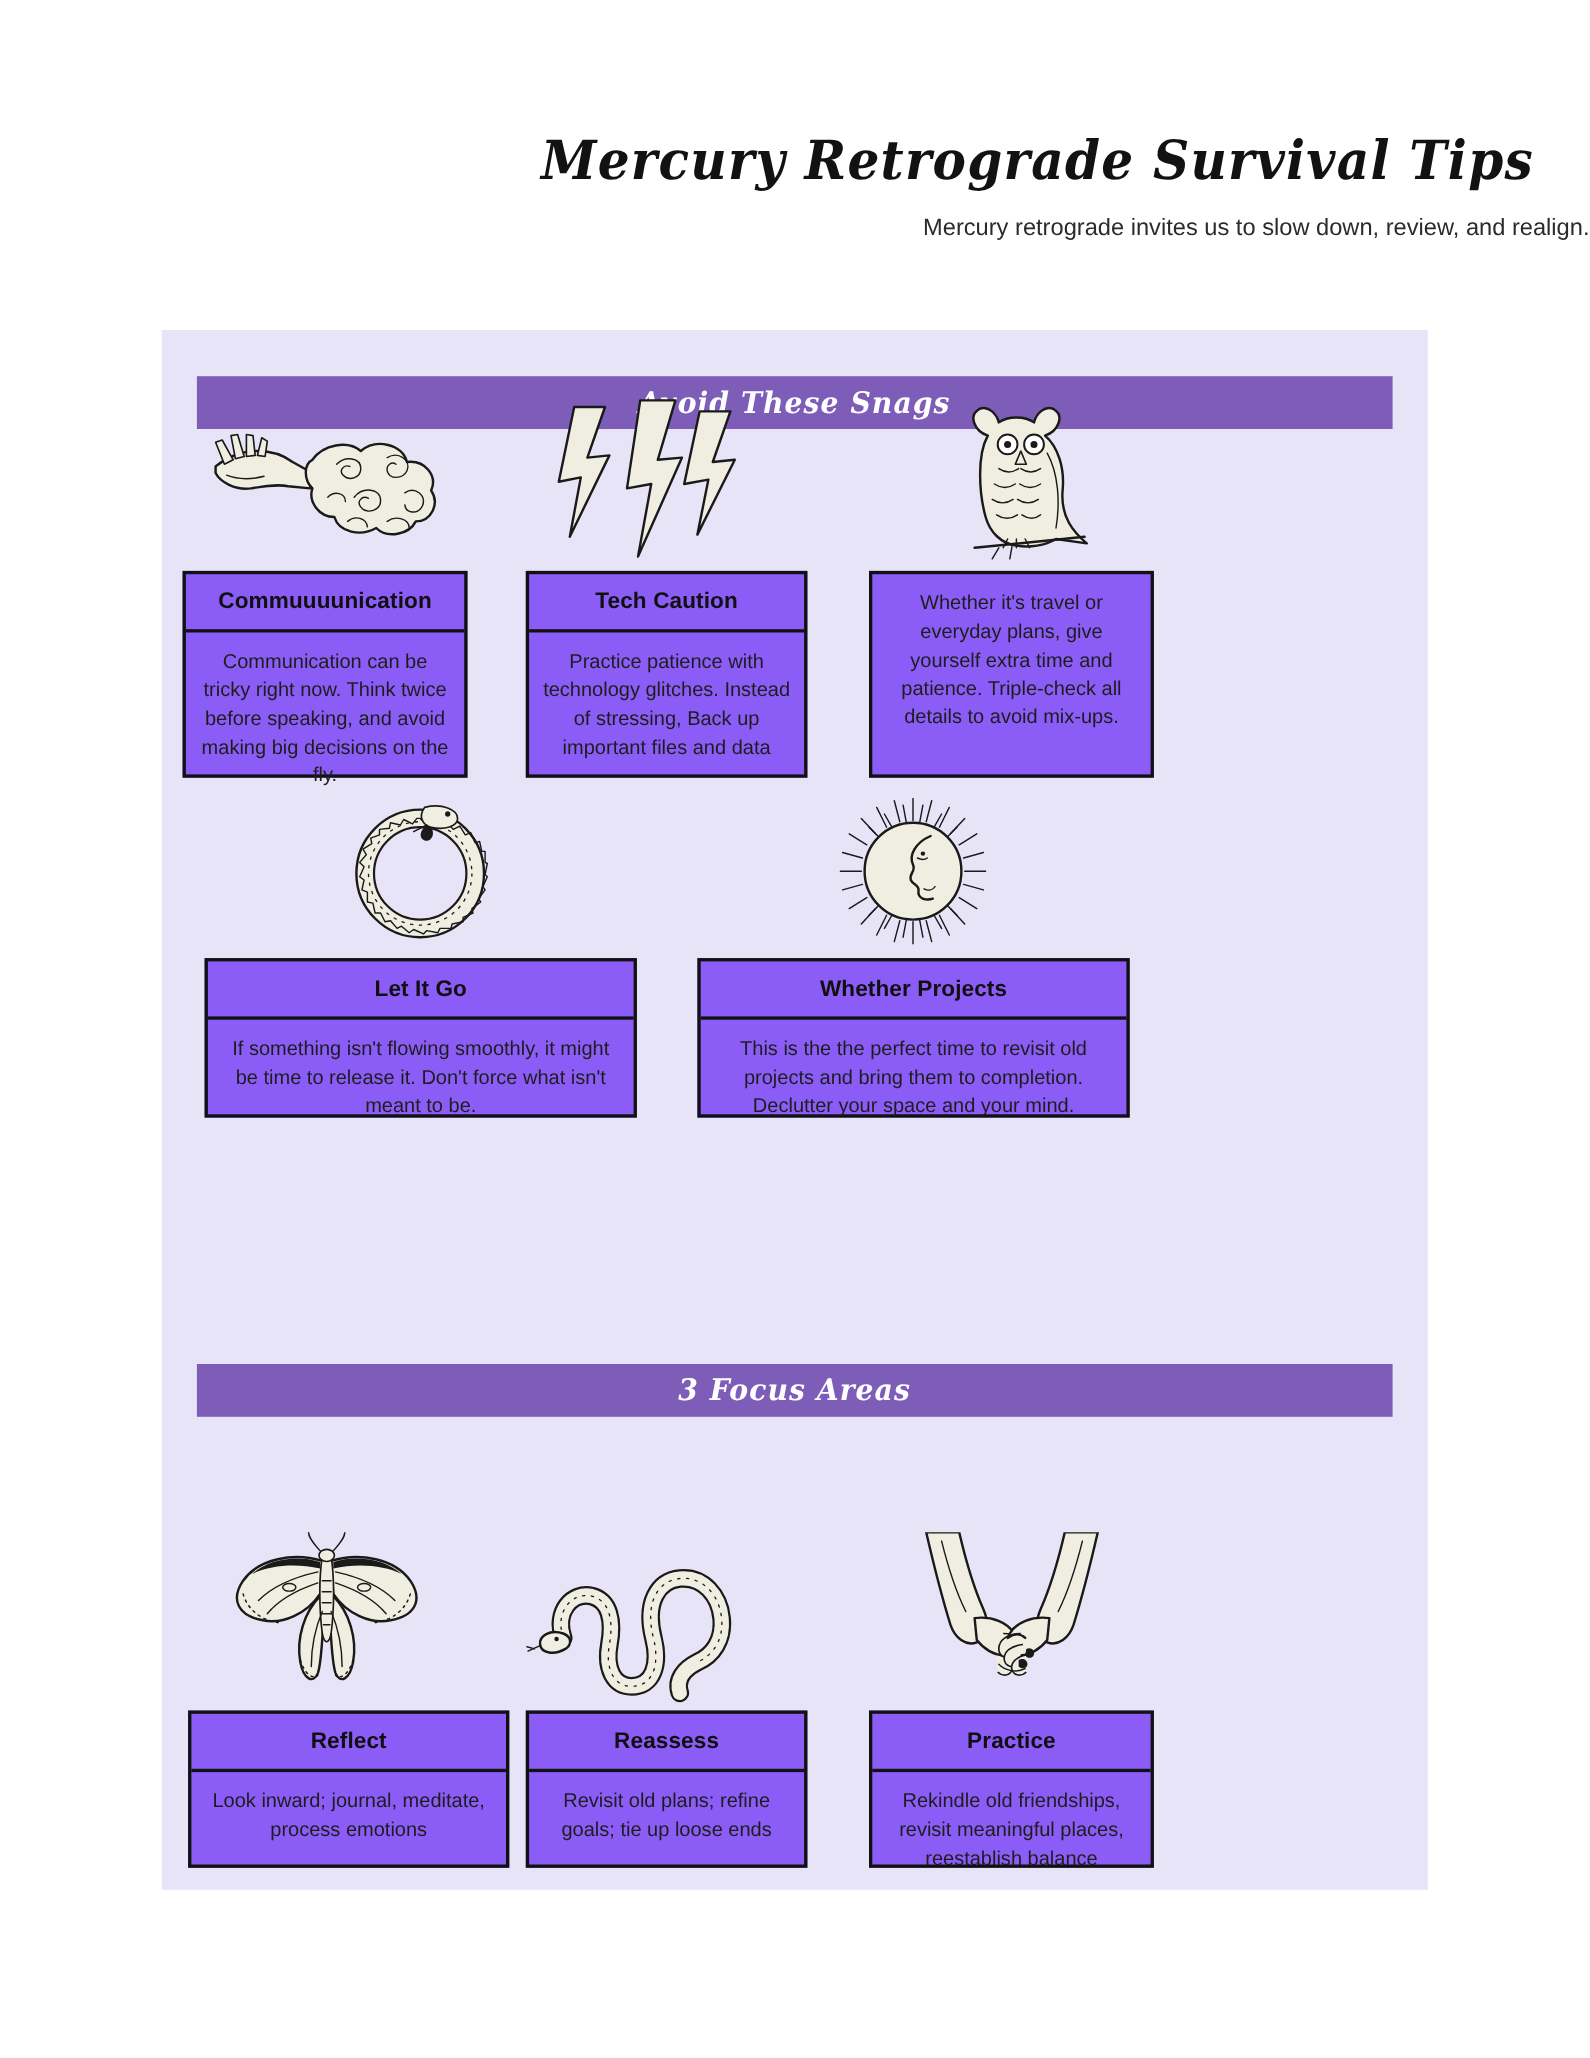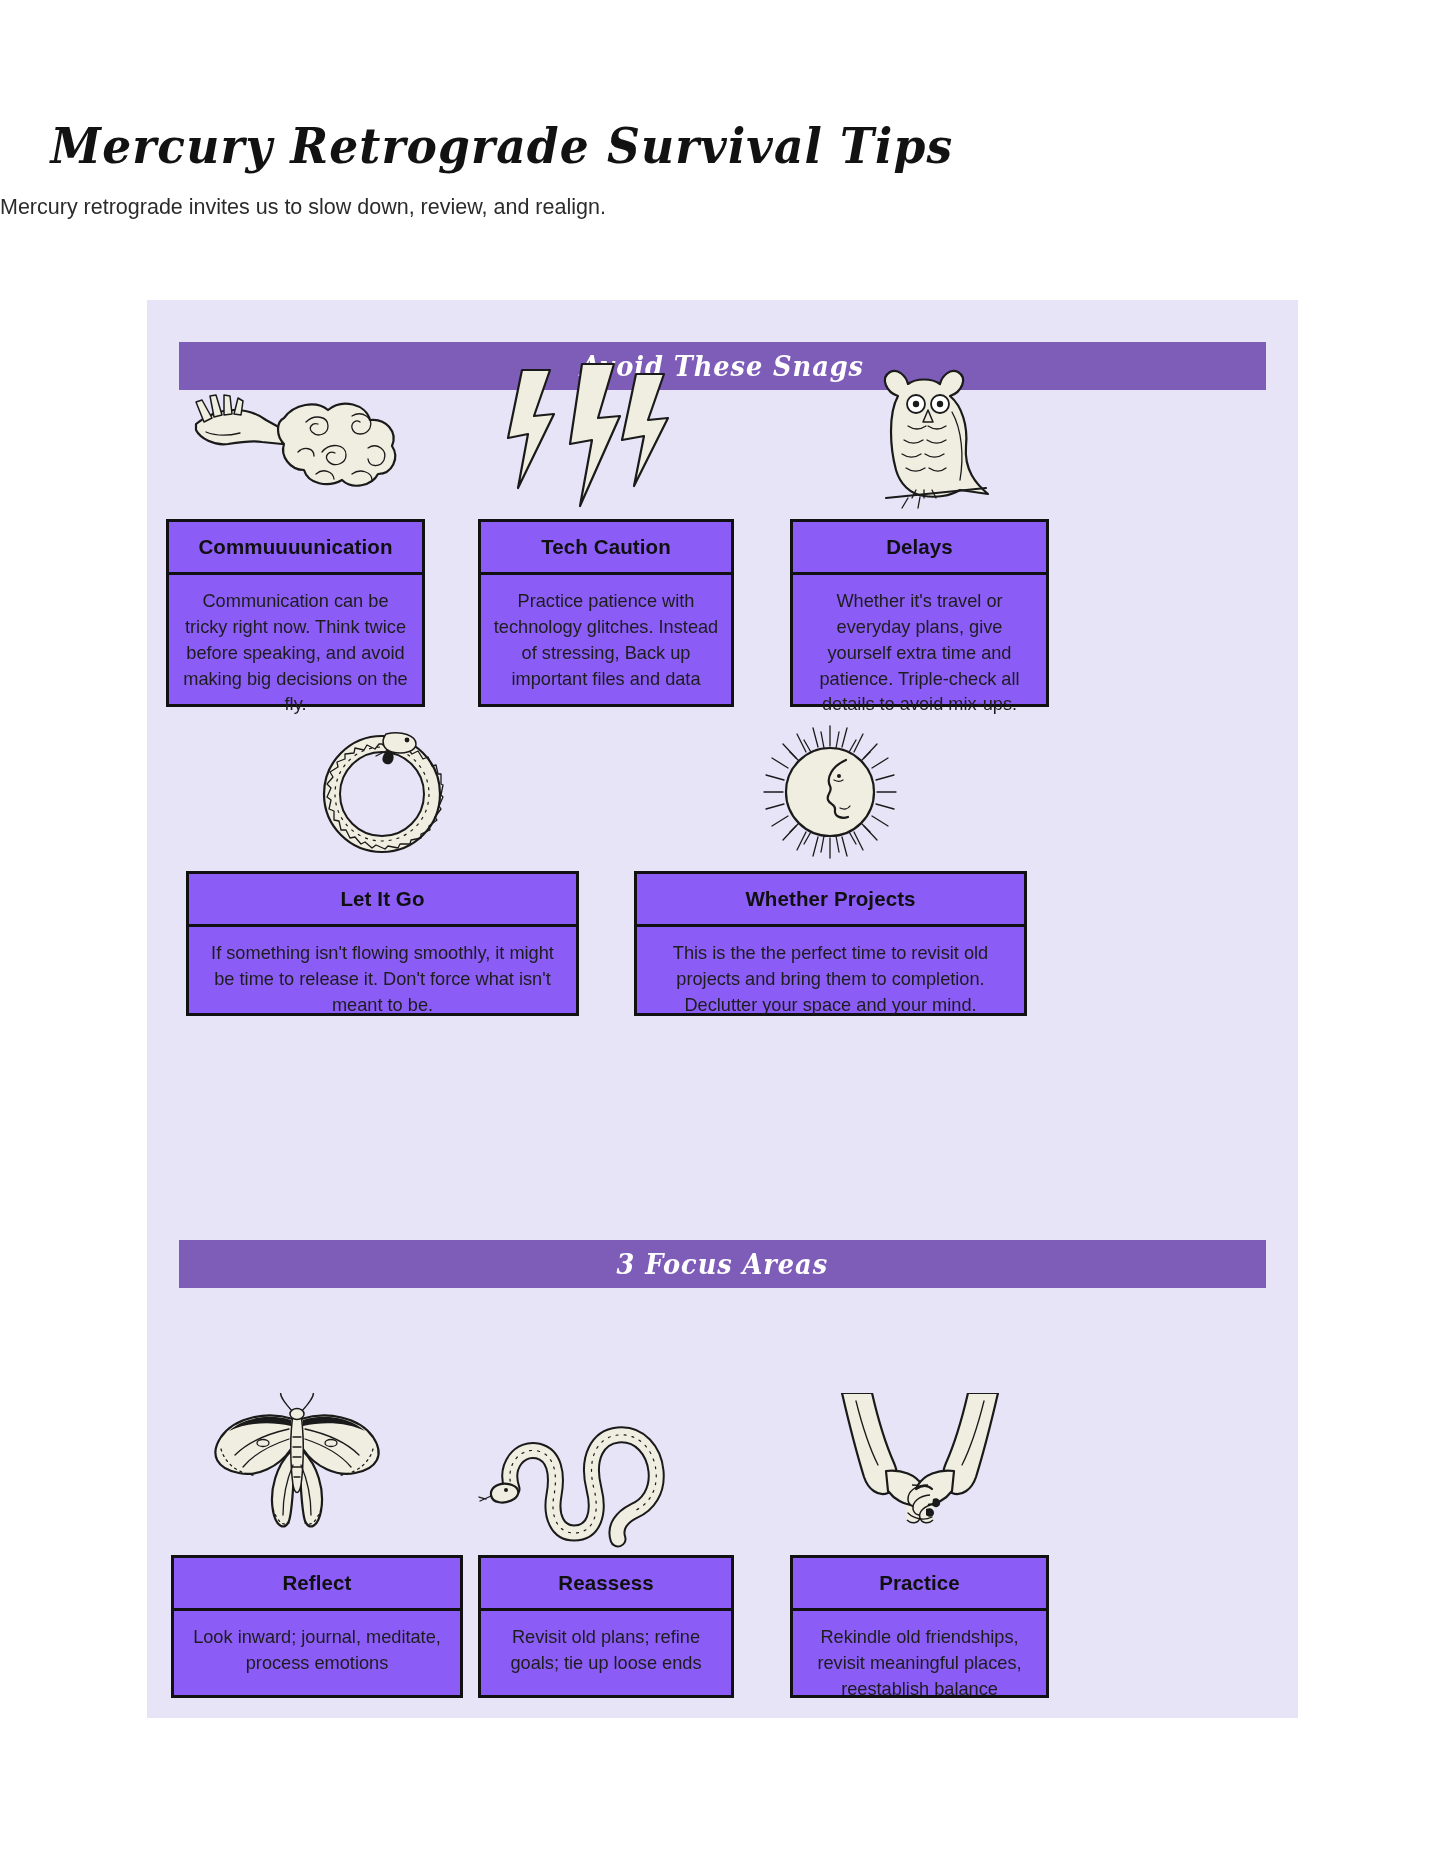--- a/index.html
+++ b/index.html
@@ -14,21 +14,21 @@
   .page {
     position: relative;
     width: 1445px;
     height: 1871px;
     background: #ffffff;
     overflow: hidden;
   }
 
   
   .header {
-    text-align: left;
+    text-align: right;
     padding-top: 122px;
   }
 
   .title {
     font-family: "DejaVu Serif", serif;
     font-size: 49px;
     font-weight: 700;
     font-style: italic;
     letter-spacing: 1.2px;
     color: #121212;
@@ -227,21 +227,20 @@
       <div class="card-title">Commuuuunication</div>
       <div class="card-body">Communication can be tricky right now. Think twice before speaking, and avoid making big decisions on the fly.</div>
     </div>
 
     <div class="card" id="card-tech">
       <div class="card-title">Tech Caution</div>
       <div class="card-body">Practice patience with technology glitches. Instead of stressing, Back up important files and data</div>
     </div>
 
     <div class="card" id="card-delays">
-      <div class="card-title">Delays</div>
       <div class="card-body">Whether it's travel or everyday plans, give yourself extra time and patience. Triple-check all details to avoid mix-ups.</div>
     </div>
 
     <div class="illus" id="illus-snakeloop">
       <svg viewBox="0 0 393 142" width="393" height="142">
         <g transform="translate(196,74)">
           <circle cx="0" cy="0" r="58" fill="#efeee0" stroke="#1a1a1a" stroke-width="2.2"></circle>
           <circle cx="0" cy="0" r="42" fill="#e8e4f7" stroke="#1a1a1a" stroke-width="2"></circle>
 
           <path class="ink-thin" d="M0 -50 L6 -44 L12 -49 L18 -43 L24 -47 L30 -40 L36 -43 L41 -35 L46 -37 L50 -28 L54 -29 L56 -20 L59 -20 L59 -10 L61 -9 L59 1 L61 3 L57 12 L59 15 L53 23 L55 26 L47 32 L48 36 L39 40 L39 44 L29 46 L28 50 L18 50 L16 54 L6 52 L3 55 L-6 51 L-10 54 L-17 48 L-21 50 L-27 43 L-32 44 L-36 36 L-41 36 L-43 27 L-48 26 L-48 17 L-53 15 L-51 6 L-55 3 L-51 -6 L-55 -10 L-49 -17 L-52 -22 L-44 -27 L-45 -32 L-37 -35 L-37 -40 L-28 -41 L-27 -46 L-18 -44 L-15 -49 L-7 -45 L-3 -50 Z"></path>

